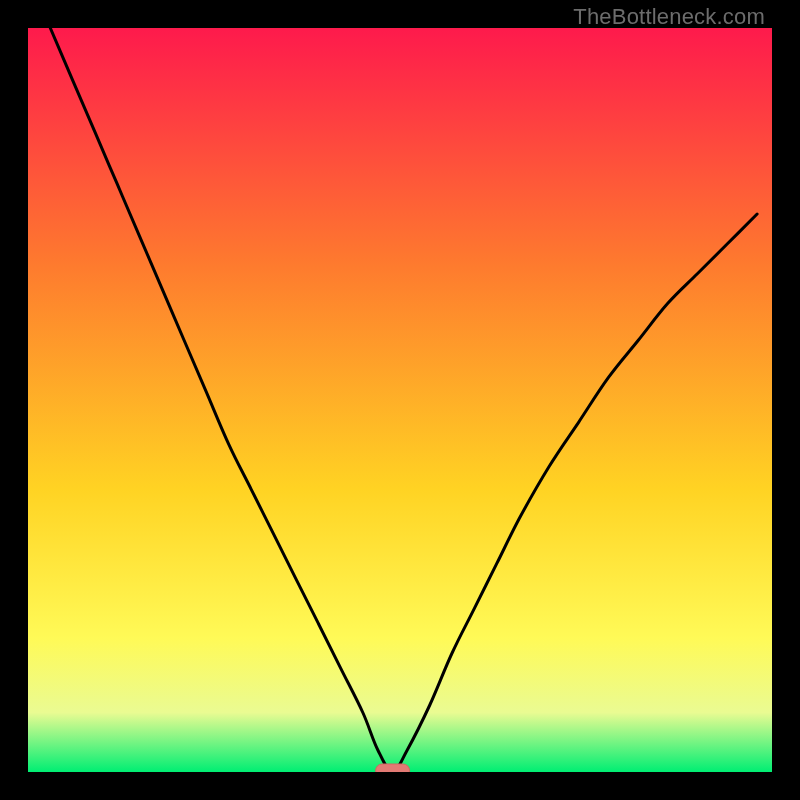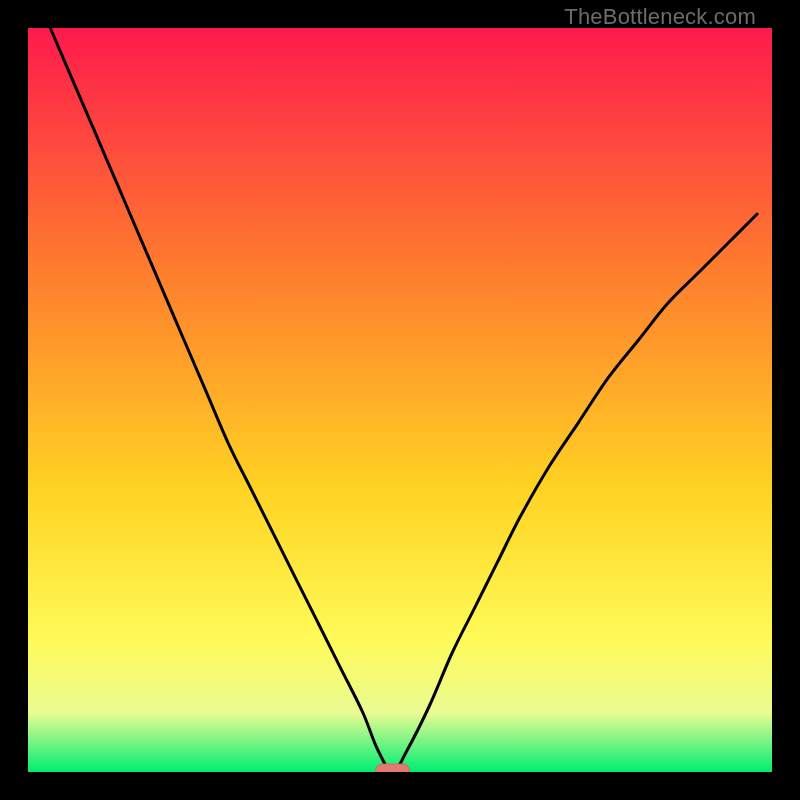--- a/index.html
+++ b/index.html
@@ -22,21 +22,21 @@
   .plot {
     position: absolute;
     left: 0;
     top: 0;
     width: 744px;
     height: 744px;
   }
   .watermark {
     position: absolute;
     top: 4px;
-    right: 44px;
+    right: 35px;
     color: #6c6c6c;
     font-size: 22px;
     font-weight: 500;
     letter-spacing: 0.2px;
   }
 </style>
 </head>
 <body>
 
 <div class="frame">

